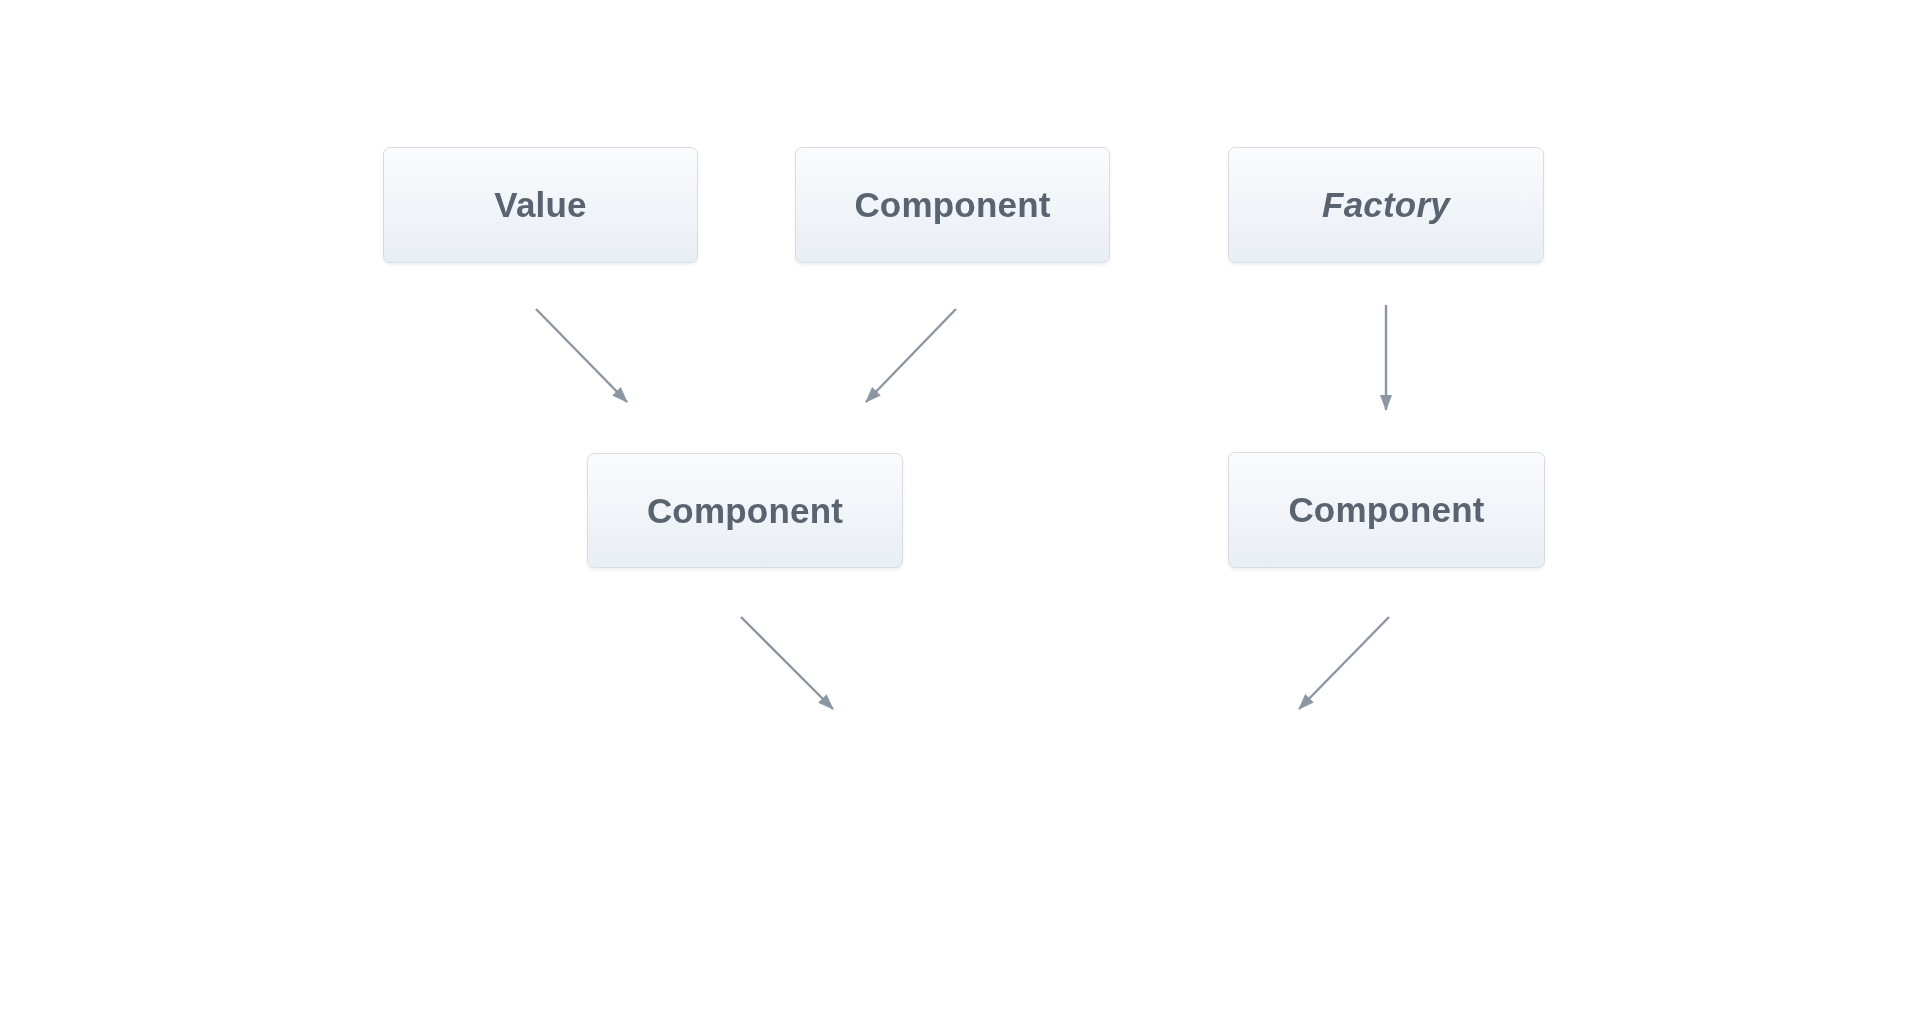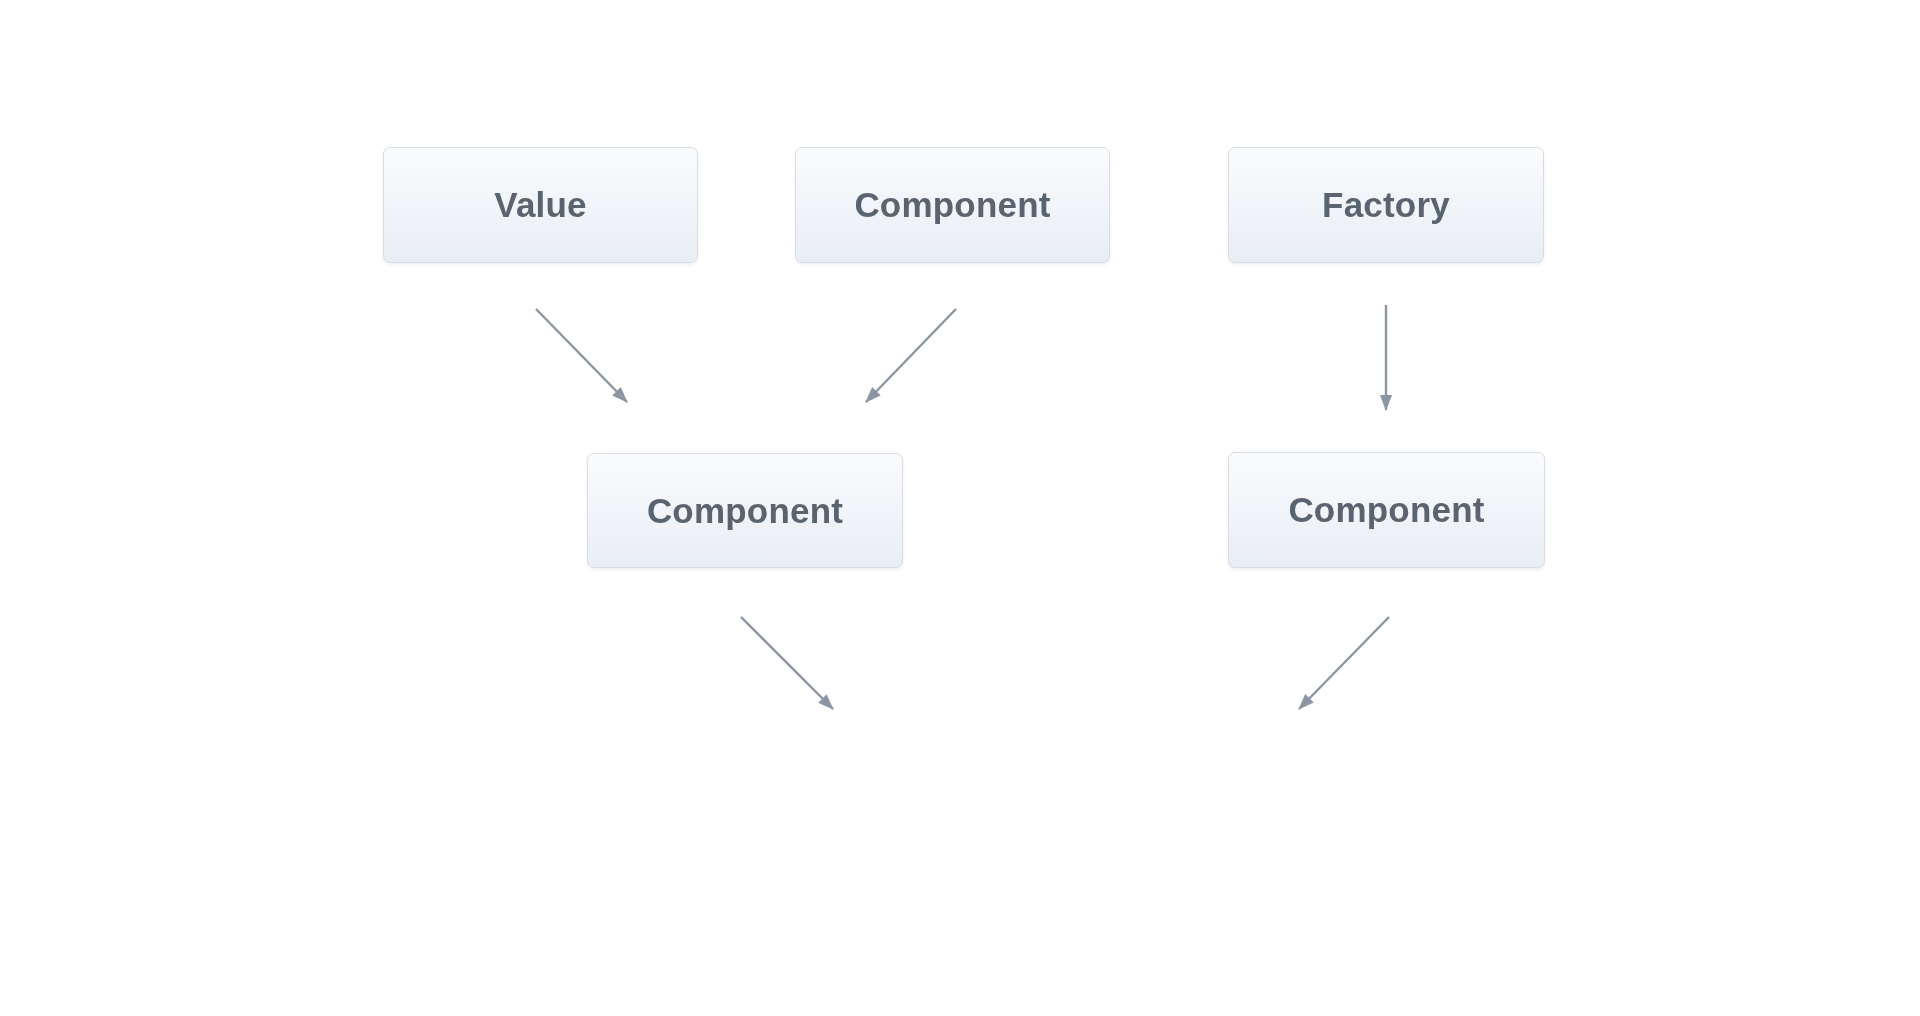--- a/index.html
+++ b/index.html
@@ -80,21 +80,21 @@
       <line x1="1389" y1="617" x2="1299" y2="709" marker-end="url(#arrowhead)"></line>
     </svg>
 
   <div class="nodes-layer" id="nodes">
       <div class="node" style="left: 383px; top: 147px; width: 315px; height: 116px;">
         <span class="node-label">Value</span>
       </div>
       <div class="node" style="left: 795px; top: 147px; width: 315px; height: 116px;">
         <span class="node-label">Component</span>
       </div>
-      <div class="node" style="left: 1228px; top: 147px; width: 316px; height: 116px;">
+      <div class="node" style="left: 1228px; top: 147px; width: 316px; height: 116px; font-style: italic;">
         <span class="node-label">Factory</span>
       </div>
       <div class="node" style="left: 587px; top: 453px; width: 316px; height: 115px;">
         <span class="node-label">Component</span>
       </div>
       <div class="node" style="left: 1228px; top: 452px; width: 317px; height: 116px;">
         <span class="node-label">Component</span>
       </div>
     </div>
 

